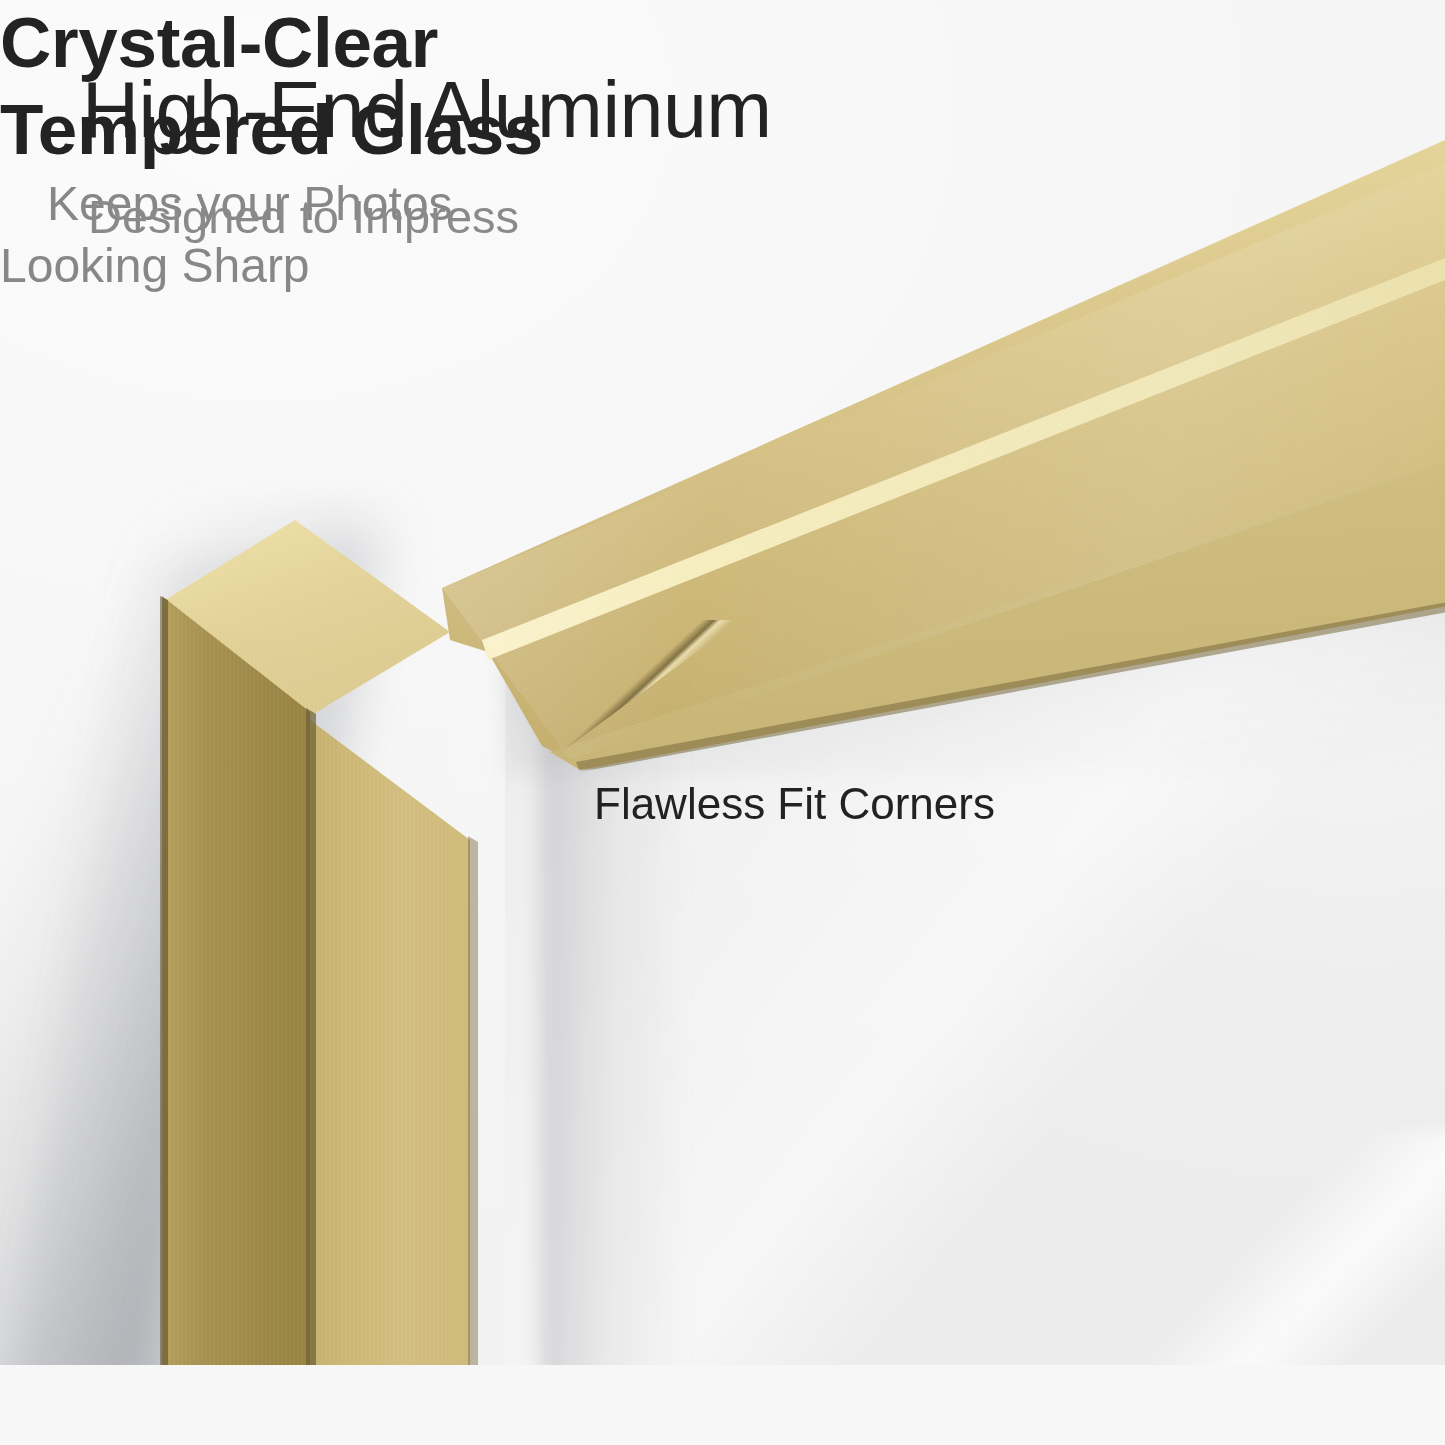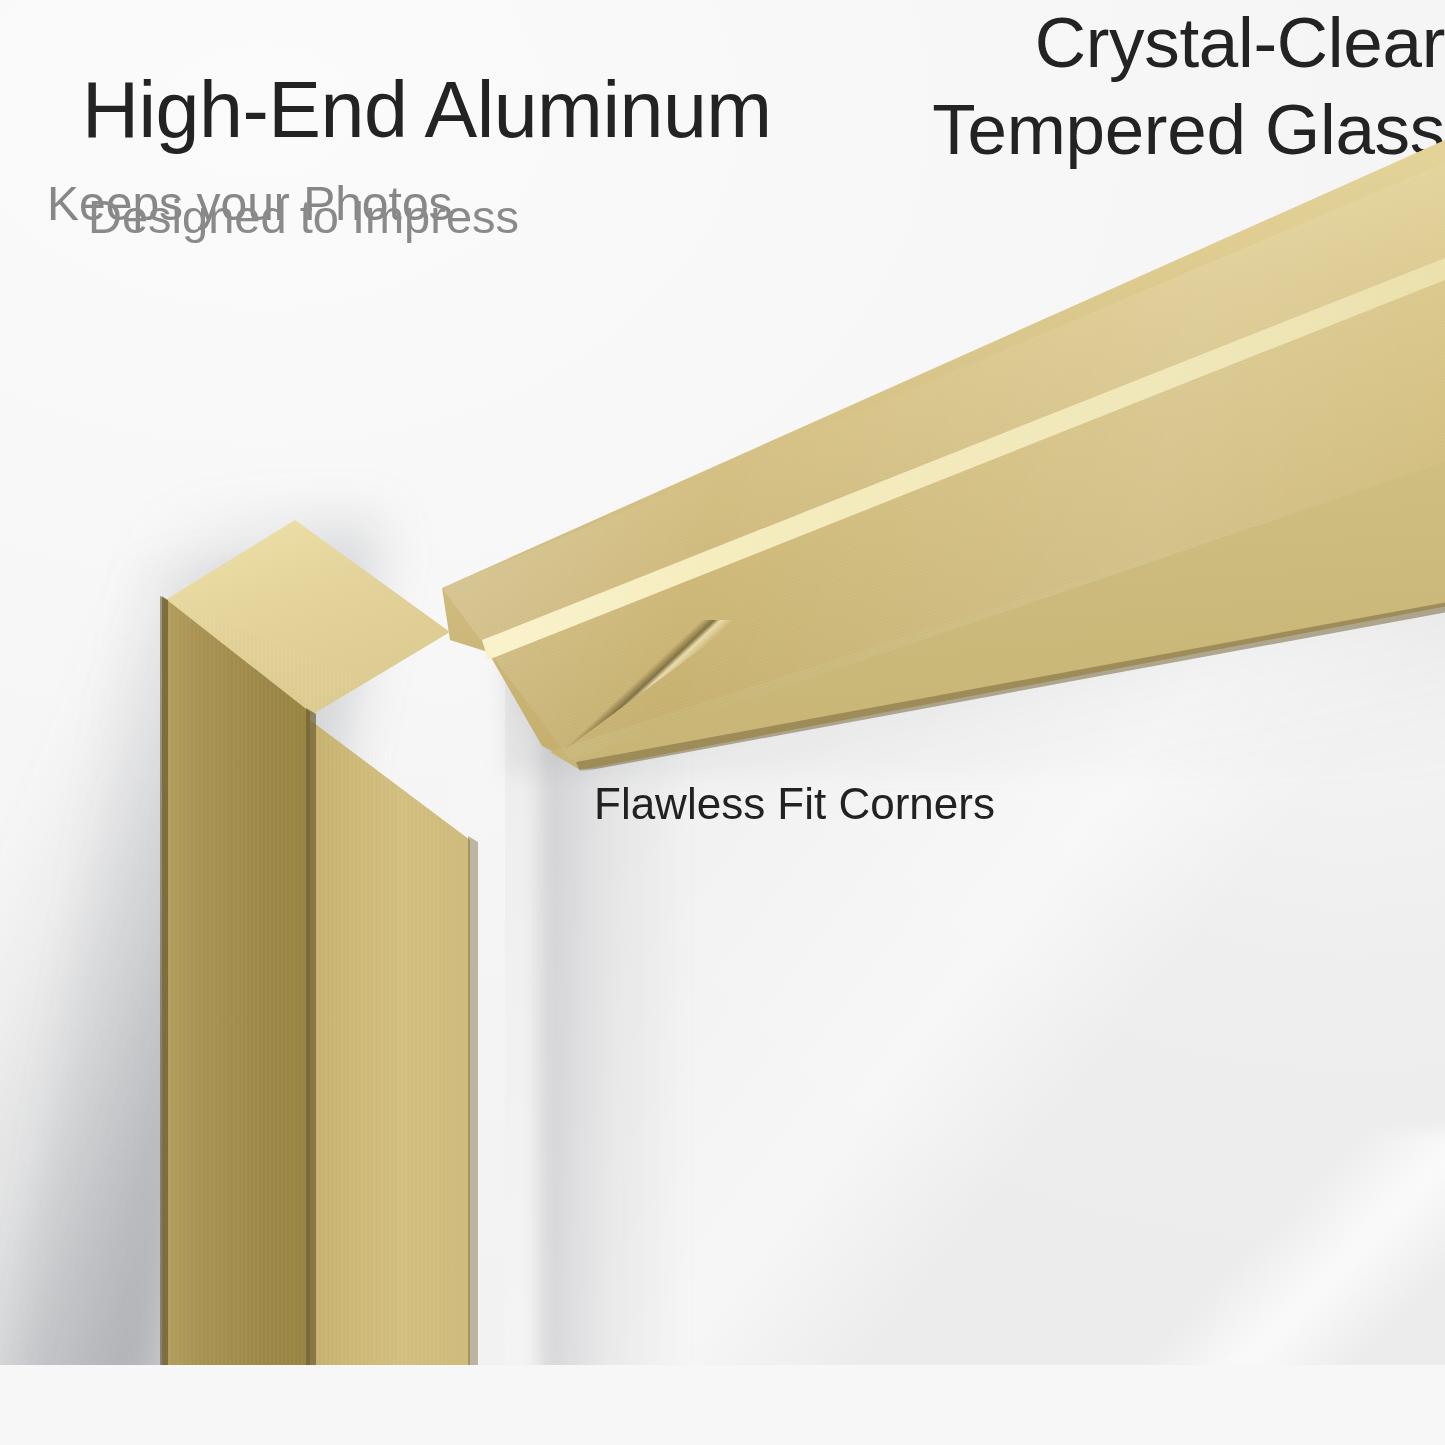--- a/index.html
+++ b/index.html
@@ -335,25 +335,24 @@
     left:594px;top:782px;
     font-size:44px;
     font-weight:300;
     letter-spacing:0px;
     color:#222222;
     line-height:1.0;
   }
   .glass-title{
     left:638px;top:960px;
     font-size:71px;
-    font-weight:400;
+    font-weight:700;
     letter-spacing:-0.3px;
     color:#232323;
     line-height:1.22;
-    text-align:right;
   }
   .glass-sub{
     left:638px;top:1193px;
     font-size:48px;
     font-weight:300;
     letter-spacing:0px;
     color:#878787;
     line-height:1.28;
   }
 </style>
@@ -396,15 +395,16 @@
 
   <div class="txt corner-label">Flawless Fit Corners</div>
 
   <div class="glass-title">
     <div class="txt" style="position:static;">Crystal-Clear</div>
     <div class="txt" style="position:static;">Tempered Glass</div>
   </div>
 
   <div class="glass-sub">
     <div class="txt" style="position:static;padding-left:47px;">Keeps your Photos</div>
+    <div class="txt" style="position:static;">Looking Sharp</div>
   </div>
 
 </div>
 
 </body></html>

